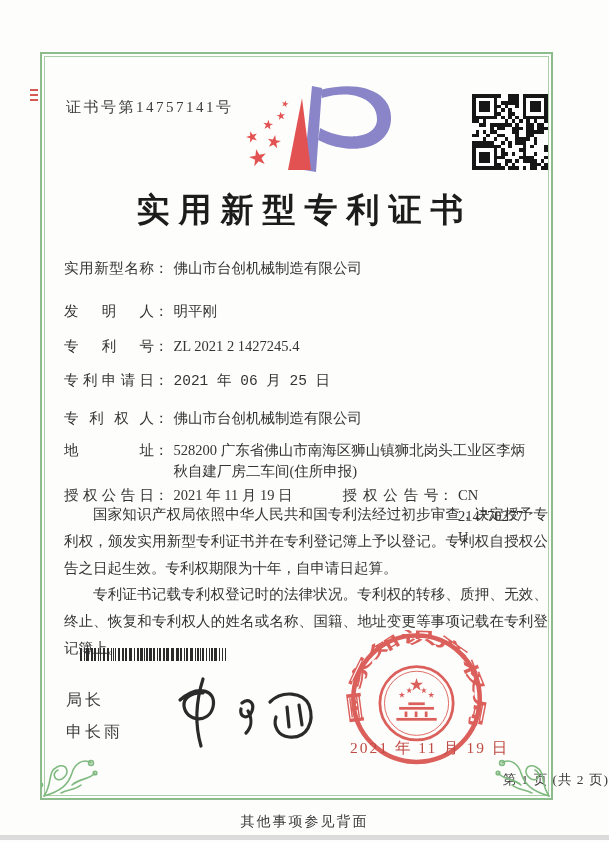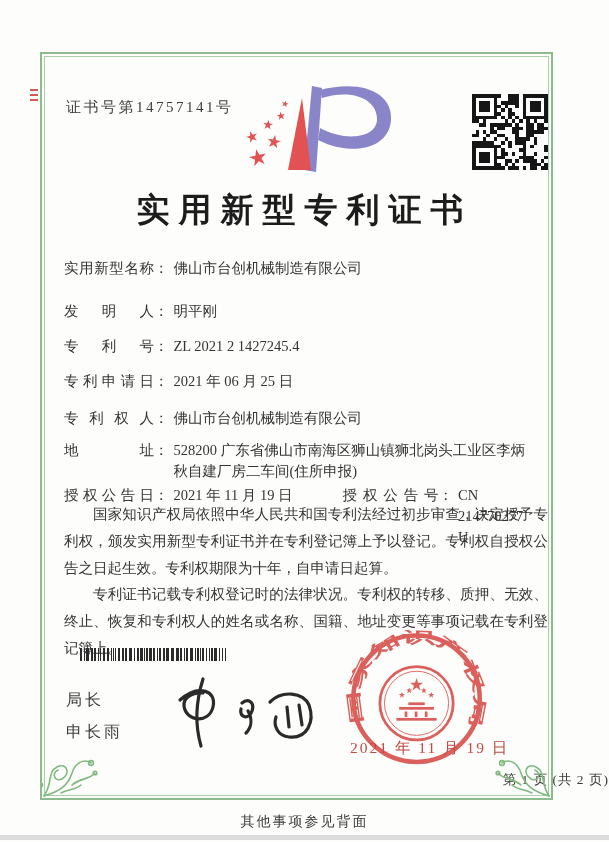--- a/index.html
+++ b/index.html
@@ -24,21 +24,21 @@
   .qr{position:absolute; left:472px; top:94px; width:76px; height:76px; display:grid;
       grid-template-columns:repeat(21,1fr); grid-template-rows:repeat(21,1fr); background:#fff;}
   .qr i{background:#161616;}
 
   .title{position:absolute; left:0; right:0; top:188px; text-align:center; font-size:33px; font-weight:bold;
          letter-spacing:9px; color:#1c1c1c;}
 
   .fields{position:absolute; left:64px; top:258px; width:462px; font-size:14.5px; color:#343434;}
   .row{display:flex; line-height:21px; margin-bottom:14px;}
   .row:nth-child(1){margin-bottom:22px;}
-  .row:nth-child(4){margin-bottom:16px;}
+  .row:nth-child(4){margin-bottom:16px;font-family:Liberation Mono, monospace;}
   .row:nth-child(5){margin-bottom:11px;}
   .row:nth-child(6){margin-bottom:3px;}
   .lbl{flex:none; width:90px; text-align:justify; text-align-last:justify;}
   .colon{flex:none; padding-right:5px;}
   .val{flex:1;}
   .grant .val1{flex:none; width:146px;}
   .grant .lbl2{flex:none; width:96px; text-align:justify; text-align-last:justify; margin-left:23px;}
 
   .paras{position:absolute; left:64px; top:501px; width:484px; font-size:14.5px; line-height:1.85;
          text-align:justify; color:#343434;}

